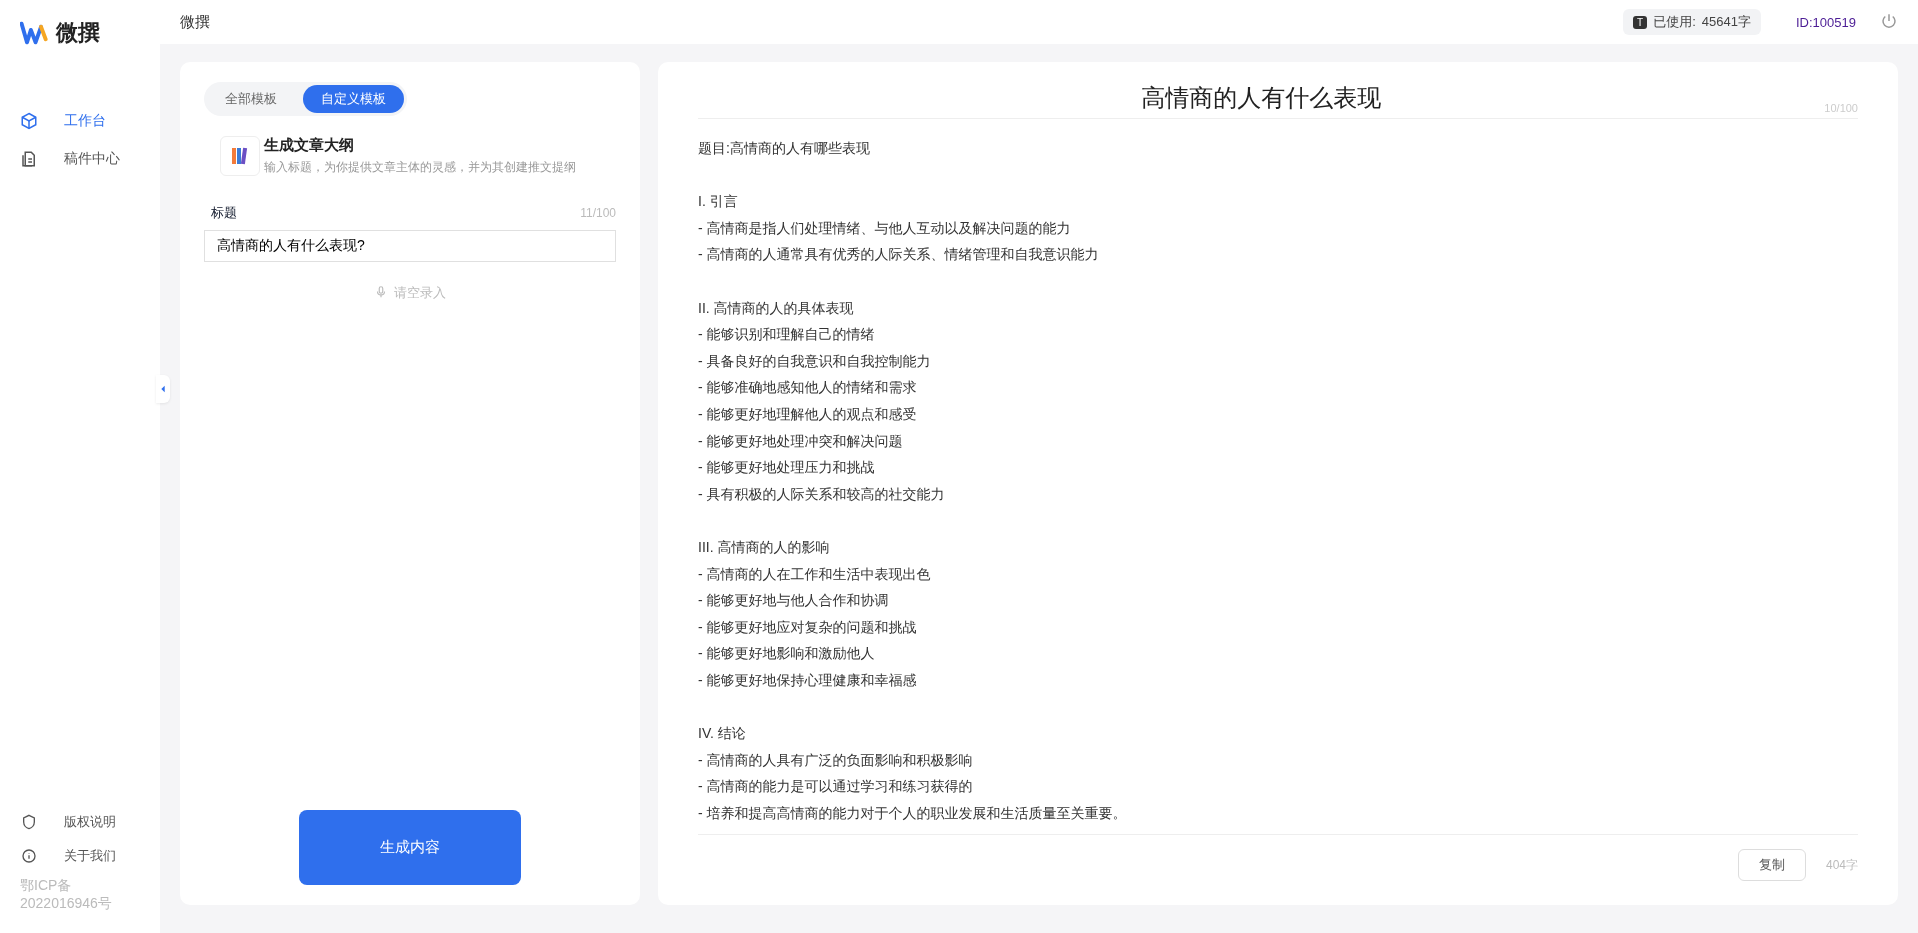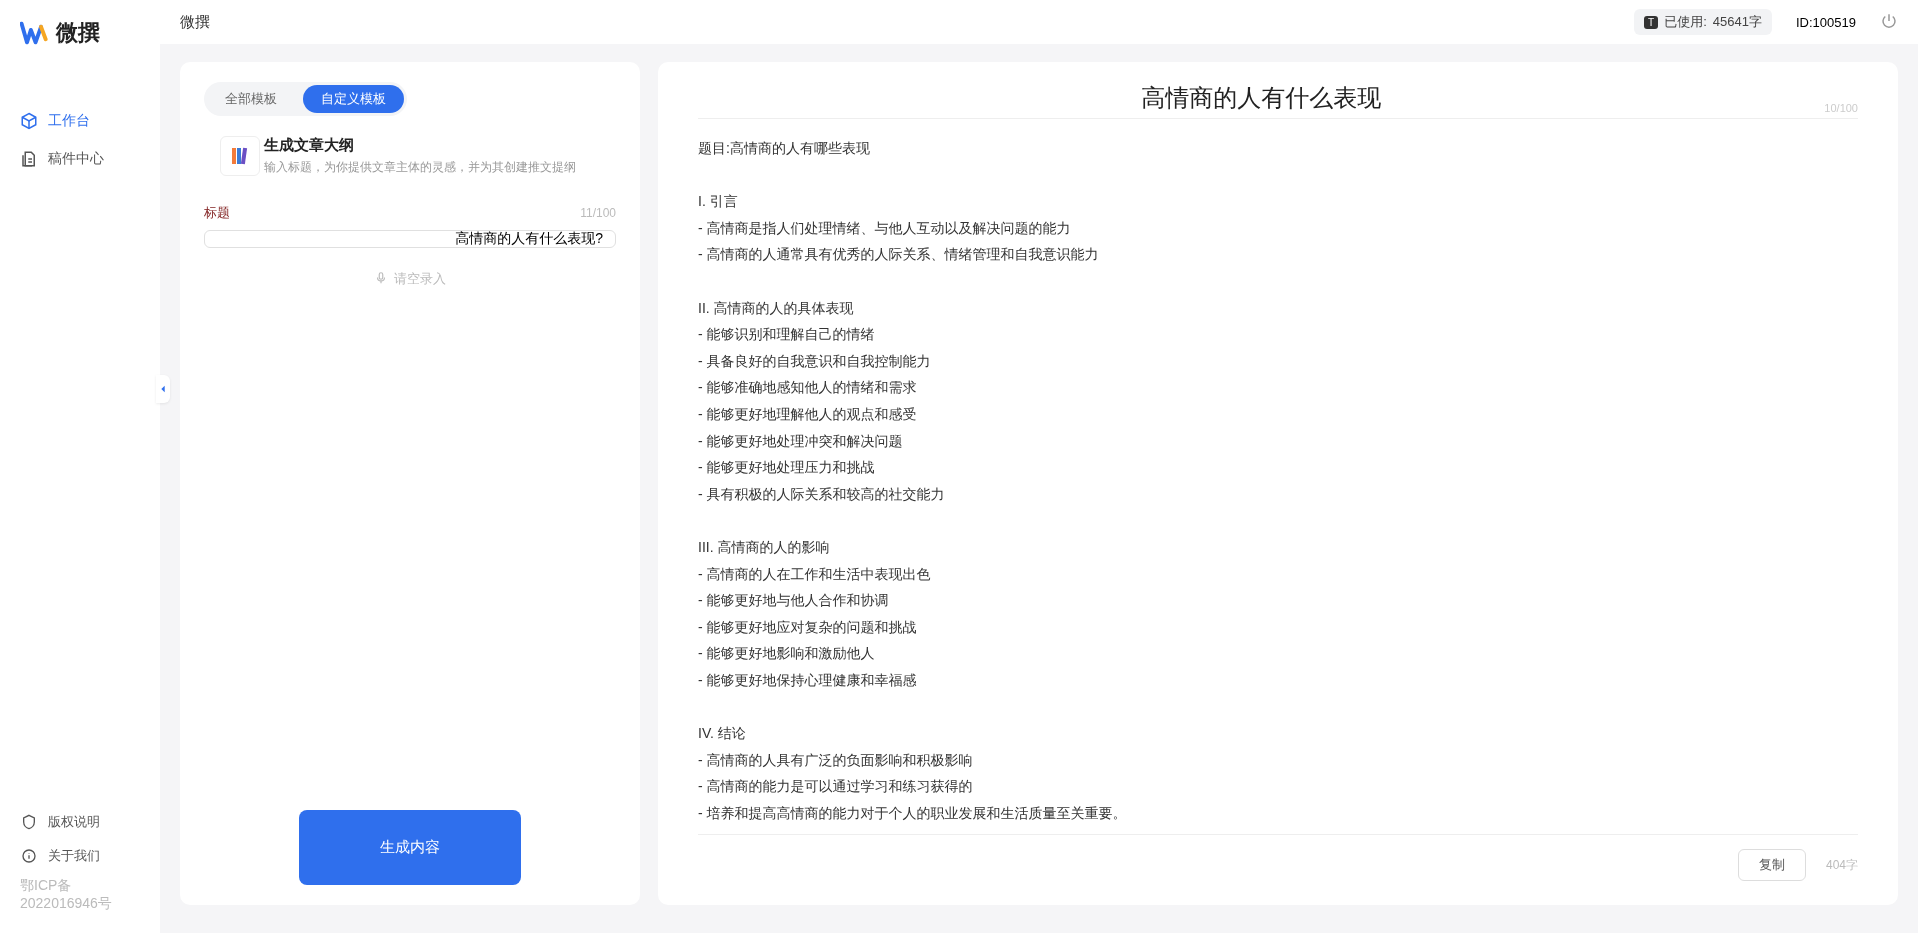--- a/index.html
+++ b/index.html
@@ -3,51 +3,51 @@
 <meta charset="utf-8">
 <style>
 * { margin: 0; padding: 0; box-sizing: border-box; }
 body { font-family: -apple-system, BlinkMacSystemFont, "PingFang SC", "Microsoft YaHei", sans-serif; background: #f5f5f7; color: #333; font-size: 14px; }
 .app { display: flex; height: 100vh; }
 .sidebar { width: 160px; background: #fff; display: flex; flex-direction: column; position: relative; }
 .logo { display: flex; align-items: center; padding: 18px 20px 14px; gap: 8px; }
 .logo-icon { width: 28px; height: 28px; position: relative; }
 .logo-text { font-size: 22px; font-weight: 700; color: #222; }
 .nav { flex: 1; padding: 40px 0 0 0; }
-.nav-item { display: flex; align-items: flex-start; gap: 10px; padding: 10px 20px; cursor: pointer; color: #555; }
+.nav-item { display: flex; align-items: flex-start; gap: 26px; padding: 10px 20px; cursor: pointer; color: #555; }
 .nav-item.active { color: #2f6fed; }
 .nav-icon { width: 18px; height: 18px; display: flex; align-items: center; justify-content: center; }
 .sidebar-bottom { padding: 0 0 14px 0; }
 .sidebar-bottom .nav-item { padding: 8px 20px; font-size: 13px; }
 .icp { font-size: 14px; color: #bbb; padding: 4px 20px 6px; }
 .collapse-handle { position: absolute; right: -10px; top: 375px; width: 14px; height: 28px; background: #fff; border-radius: 0 6px 6px 0; display: flex; align-items: center; justify-content: center; box-shadow: 0 1px 3px rgba(0,0,0,0.08); cursor: pointer; }
 .main { flex: 1; display: flex; flex-direction: column; }
 .topbar { height: 44px; background: #fff; display: flex; align-items: center; padding: 0 20px; justify-content: space-between; }
 .topbar-left { font-size: 15px; font-weight: 500; }
 .topbar-right { display: flex; align-items: center; gap: 24px; }
 .usage-chip { display: flex; align-items: center; gap: 6px; background: #f2f3f5; border-radius: 6px; padding: 4px 10px; font-size: 13px; color: #444; }
 .usage-badge { background: #333; color: #fff; font-size: 10px; padding: 1px 4px; border-radius: 3px; display: flex; align-items: center; justify-content: center; }
-.user-id { font-size: 13px; color: #000000; }
+.user-id { font-size: 13px; color: #4c1d95; margin-left: 11px; }
 .power-icon { color: #999; cursor: pointer; }
 .content { flex: 1; display: flex; gap: 18px; padding: 18px 20px 28px 20px; overflow: hidden; }
 .panel { background: #fff; border-radius: 10px; display: flex; flex-direction: column; }
 .panel-left { width: 460px; padding: 20px 24px; }
 .panel-right { flex: 1; padding: 20px 40px 24px; }
 .tabs { display: flex; gap: 8px; background: #f3f4f6; border-radius: 18px; padding: 3px; width: fit-content; }
 .tab { padding: 5px 18px; border-radius: 14px; font-size: 13px; cursor: pointer; color: #666; }
 .tab.active { background: #2f6fed; color: #fff; }
 .template-card { display: flex; gap: 4px; margin-top: 20px; align-items: flex-start; padding-left: 16px; }
 .template-icon { width: 40px; height: 40px; background: #fff; border: 1px solid #eee; border-radius: 6px; display: flex; align-items: center; justify-content: center; }
 .template-info .title { font-weight: 600; font-size: 15px; color: #222; }
 .template-info .desc { font-size: 12px; color: #999; margin-top: 4px; }
 .field { margin-top: 28px; }
 .field-header { display: flex; justify-content: space-between; align-items: center; margin-bottom: 8px; }
-.field-label { font-size: 13px; color: #7f1d1d; }
+.field-label { font-size: 13px; color: #0f172a; margin-left: 7px; }
 .field-counter { font-size: 12px; color: #bbb; }
-.field-input { width: 100%; border: 1px solid #e0e0e0; border-radius: 6px; padding: 0 12px; font-size: 14px; outline: none; text-align: right; }
+.field-input { width: 100%; border: 1px solid #e0e0e0; border-radius: 0; padding: 7px 12px; font-size: 14px; outline: none; }
 .voice-input { display: flex; align-items: center; justify-content: center; gap: 6px; color: #bbb; font-size: 13px; margin-top: 22px; cursor: pointer; }
 .panel-left .spacer { flex: 1; }
 .generate-btn { background: #2f6fed; color: #fff; border: none; border-radius: 8px; padding: 28px 0; font-size: 15px; cursor: pointer; width: 54%; margin: 0 auto; display: block; }
 .output-header { display: flex; justify-content: space-between; align-items: flex-end; border-bottom: 1px solid #eee; padding-bottom: 4px; }
 .output-title { flex: 1; text-align: center; font-size: 24px; font-family: "SimSun", serif; font-weight: 400; color: #222; }
 .output-counter { font-size: 11px; color: #ccc; }
 .output-body { flex: 1; padding: 16px 0; font-size: 14px; line-height: 1.9; color: #333; white-space: pre-line; overflow-y: auto; }
 .output-footer { display: flex; justify-content: flex-end; align-items: center; gap: 20px; border-top: 1px solid #eee; padding-top: 14px; }
 .copy-btn { border: 1px solid #ddd; background: #fff; padding: 6px 20px; border-radius: 6px; cursor: pointer; font-size: 13px; color: #555; margin-left: 25px; }
 .word-count { font-size: 12px; color: #bbb; }

